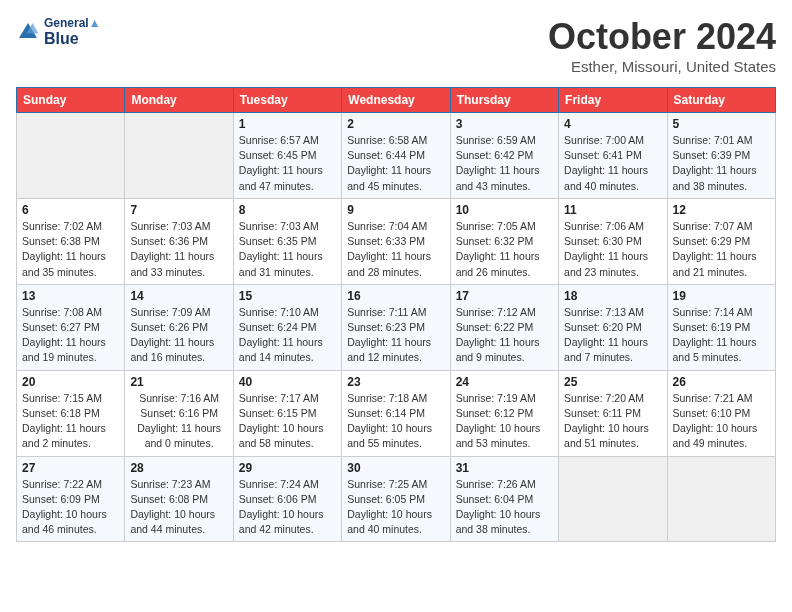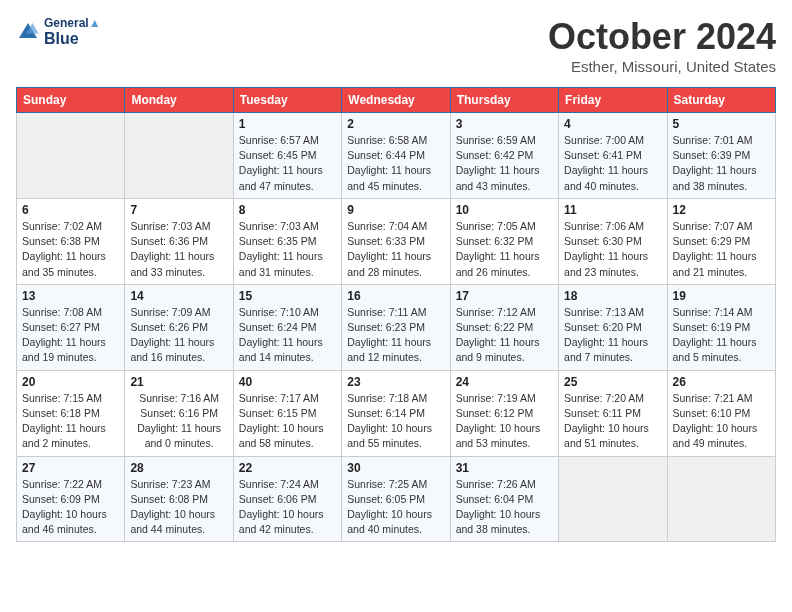--- a/index.html
+++ b/index.html
@@ -286,21 +286,21 @@
 Sunset: 6:09 PM
 Daylight: 10 hours and 46 minutes.</div>
         </td>
         <td>
           <div class="day-num">28</div>
           <div class="day-info" style="white-space: pre-line;">Sunrise: 7:23 AM
 Sunset: 6:08 PM
 Daylight: 10 hours and 44 minutes.</div>
         </td>
         <td>
-          <div class="day-num">22</div>
+          <div class="day-num">29</div>
           <div class="day-info" style="white-space: pre-line;">Sunrise: 7:24 AM
 Sunset: 6:06 PM
 Daylight: 10 hours and 42 minutes.</div>
         </td>
         <td>
           <div class="day-num">30</div>
           <div class="day-info" style="white-space: pre-line;">Sunrise: 7:25 AM
 Sunset: 6:05 PM
 Daylight: 10 hours and 40 minutes.</div>
         </td>

